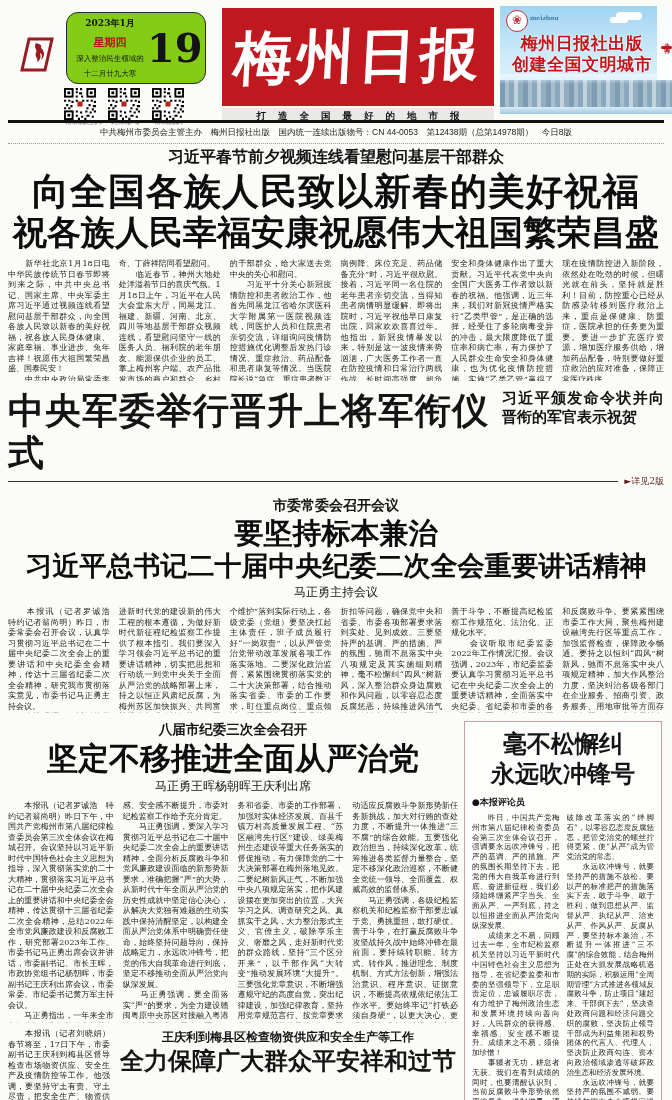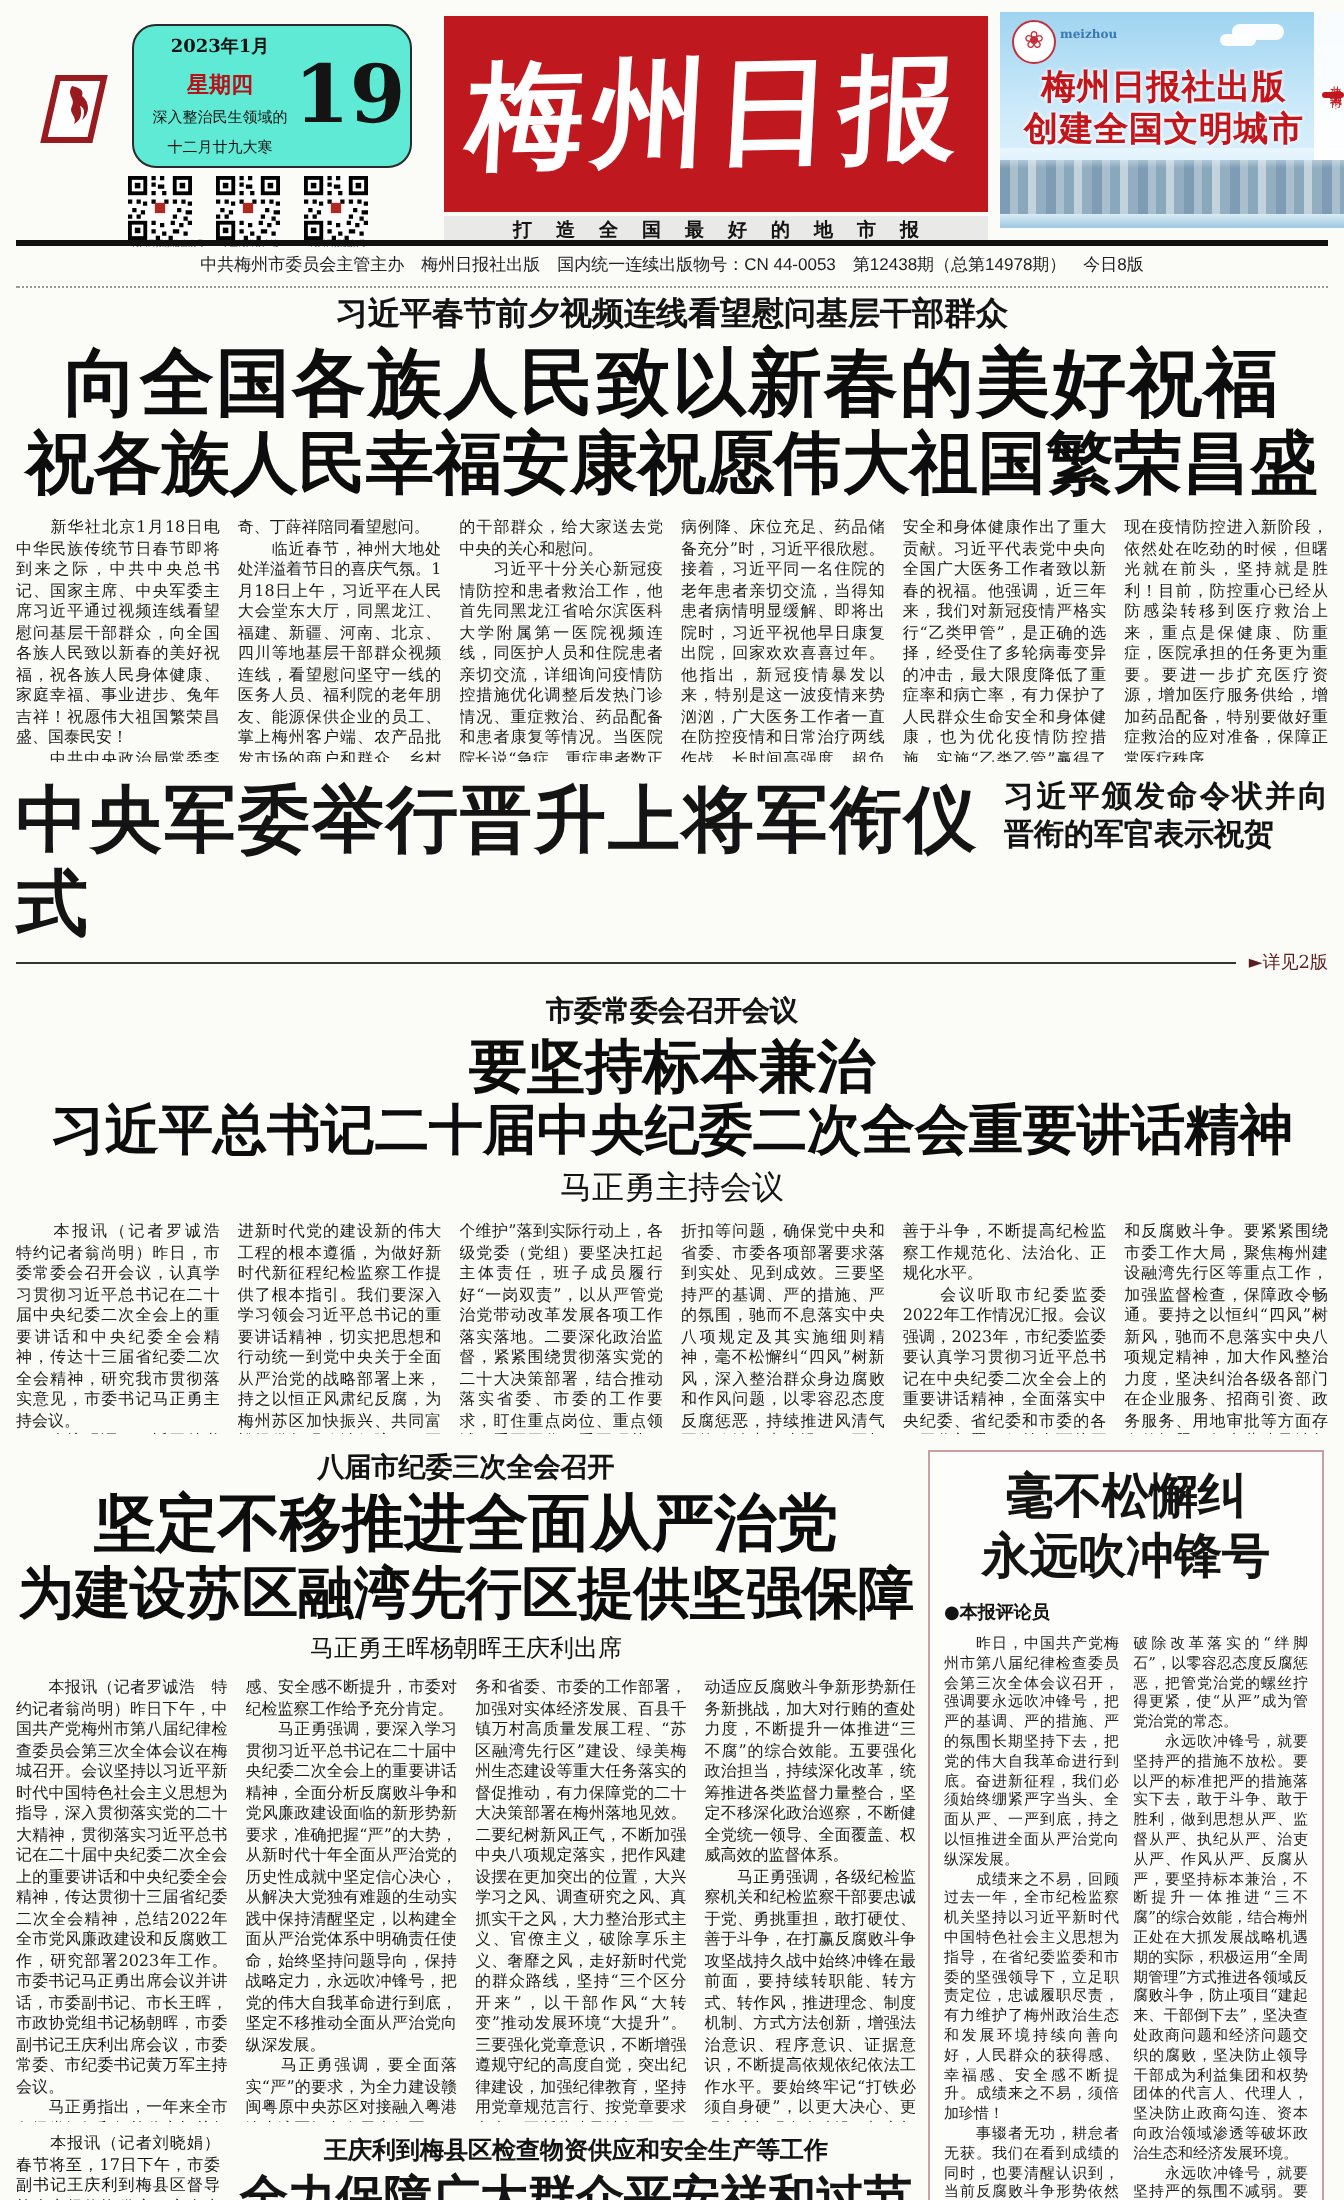--- a/index.html
+++ b/index.html
@@ -7,21 +7,21 @@
     width:672px;height:1100px;overflow:hidden;position:relative;
     background:#fbfbf8;color:#141414;
     font-family:"DejaVu Serif","Liberation Serif",serif;
   }
   .page{padding:0 8px;}
   
   .hdr{position:relative;height:142px;}
   .logo{position:absolute;left:6px;top:30px;width:42px;height:50px;}
   .datebox{
     position:absolute;left:58px;top:12px;width:140px;height:72px;
-    border:1.5px solid #2a2a2a;border-radius:12px;background:#5eead4;
+    border:1.5px solid #2a2a2a;border-radius:12px;background:#84cc16;
     display:flex;align-items:stretch;padding:4px 6px;box-sizing:border-box;
   }
   .db-left{flex:1;text-align:center;display:flex;flex-direction:column;justify-content:space-between;}
   .db-ym{font-size:9px;font-weight:bold;}
   .db-week{font-size:11px;font-weight:bold;color:#b5121a;}
   .db-lunar{font-size:7.5px;}
   .db-day{width:52px;font-size:40px;font-weight:bold;line-height:62px;text-align:center;font-family:"DejaVu Serif",serif;}
   .qr-row{position:absolute;left:56px;top:88px;display:flex;gap:10px;}
   .qr-item{width:34px;text-align:center;}
   .qr-box{width:32px;height:32px;background:#fff;position:relative;}
@@ -71,21 +71,21 @@
   .mil{display:flex;margin-top:8px;align-items:flex-start;}
   .mil-h{width:488px;font-size:36px;font-weight:bold;line-height:42px;font-family:"DejaVu Serif",serif;letter-spacing:1px;}
   .mil-side{width:162px;margin-left:6px;font-size:15px;font-weight:bold;line-height:19px;text-align:justify;font-family:"DejaVu Serif",serif;}
   .mil-rule{display:flex;align-items:center;margin-top:2px;}
   .mil-rule .ln{flex:1;height:1px;background:#333;}
   .see{font-size:9px;color:#5c1d1d;margin-left:6px;white-space:nowrap;}
   
   .meet-kicker{font-size:14px;margin-top:9px;}
   .meet-h1{font-size:29px;line-height:33px;margin-top:2px;}
   .meet-h2{font-size:27px;line-height:32px;}
-  .meet-sub{text-align:center;font-size:16px;margin-top:2px;}
+  .meet-sub{text-align:center;font-size:12px;margin-top:2px;}
   .meet-body{height:106px;margin-top:6px;}
   
   .mainrow{display:flex;gap:6px;margin-top:8px;}
   .leftcol{width:450px;}
   .com-kicker{font-size:13.5px;}
   .com-h1{font-size:31px;line-height:36px;margin-top:1px;}
   .com-h2{font-size:28px;line-height:34px;}
   .com-sub{text-align:center;font-size:12px;margin-top:2px;}
   .com-body{height:222px;margin-top:6px;}
   
@@ -230,21 +230,20 @@
       <div class="bcol">和反腐败斗争。要紧紧围绕市委工作大局，聚焦梅州建设融湾先行区等重点工作，加强监督检查，保障政令畅通。要持之以恒纠“四风”树新风，驰而不息落实中央八项规定精神，加大作风整治力度，坚决纠治各级各部门在企业服务、招商引资、政务服务、用地审批等方面存在的问题，努力营造风清气正的政治生态和发展环境，为梅州苏区加快振兴、共同富裕提供坚强保障。</div>
     </div>
   </div>
 
   <div class="mainrow">
     <div class="leftcol">
 
       <div>
         <div class="kicker com-kicker">八届市纪委三次全会召开</div>
         <div class="bigline com-h1">坚定不移推进全面从严治党</div>
-        <div class="bigline com-h2">为建设苏区融湾先行区提供坚强保障</div>
         <div class="com-sub">马正勇王晖杨朝晖王庆利出席</div>
         <div class="cols com-body">
           <div class="bcol">　　本报讯（记者罗诚浩　特约记者翁尚明）昨日下午，中国共产党梅州市第八届纪律检查委员会第三次全体会议在梅城召开。会议坚持以习近平新时代中国特色社会主义思想为指导，深入贯彻落实党的二十大精神，贯彻落实习近平总书记在二十届中央纪委二次全会上的重要讲话和中央纪委全会精神，传达贯彻十三届省纪委二次全会精神，总结2022年全市党风廉政建设和反腐败工作，研究部署2023年工作。市委书记马正勇出席会议并讲话，市委副书记、市长王晖，市政协党组书记杨朝晖，市委副书记王庆利出席会议，市委常委、市纪委书记黄万军主持会议。
 　　马正勇指出，一年来全市各级党组织和纪检监察机关坚决贯彻党的自我革命战略部署和全面从严治党战略方针，深入开展党风廉政建设和反腐败斗争，推动全市政治生态和发展环境持续向善向好，人民群众的获得感、幸福</div>
           <div class="bcol">感、安全感不断提升，市委对纪检监察工作给予充分肯定。
 　　马正勇强调，要深入学习贯彻习近平总书记在二十届中央纪委二次全会上的重要讲话精神，全面分析反腐败斗争和党风廉政建设面临的新形势新要求，准确把握“严”的大势，从新时代十年全面从严治党的历史性成就中坚定信心决心，从解决大党独有难题的生动实践中保持清醒坚定，以构建全面从严治党体系中明确责任使命，始终坚持问题导向，保持战略定力，永远吹冲锋号，把党的伟大自我革命进行到底，坚定不移推动全面从严治党向纵深发展。
 　　马正勇强调，要全面落实“严”的要求，为全力建设赣闽粤原中央苏区对接融入粤港澳大湾区振兴发展先行区（下称“苏区融湾先行区”）提供坚强保障。一要聚焦“两个维护”，不断推进政治监督具体化、精准化、常态化，紧紧围绕党的二十大提出的目标任</div>
           <div class="bcol">务和省委、市委的工作部署，加强对实体经济发展、百县千镇万村高质量发展工程、“苏区融湾先行区”建设、绿美梅州生态建设等重大任务落实的督促推动，有力保障党的二十大决策部署在梅州落地见效。二要纪树新风正气，不断加强中央八项规定落实，把作风建设摆在更加突出的位置，大兴学习之风、调查研究之风、真抓实干之风，大力整治形式主义、官僚主义，破除享乐主义、奢靡之风，走好新时代党的群众路线，坚持“三个区分开来”，以干部作风“大转变”推动发展环境“大提升”。三要强化党章意识，不断增强遵规守纪的高度自觉，突出纪律建设，加强纪律教育，坚持用党章规范言行、按党章要求办事，不断营造风清气正、干事创业的良好政治生态。四要坚持标本兼治，坚决惩治不收敛不收手、胆大妄为者，积极运用“全周期管理”方式推进各领域反腐败斗争，主</div>
           <div class="bcol">动适应反腐败斗争新形势新任务新挑战，加大对行贿的查处力度，不断提升一体推进“三不腐”的综合效能。五要强化政治担当，持续深化改革，统筹推进各类监督力量整合，坚定不移深化政治巡察，不断健全党统一领导、全面覆盖、权威高效的监督体系。
 　　马正勇强调，各级纪检监察机关和纪检监察干部要忠诚于党、勇挑重担，敢打硬仗、善于斗争，在打赢反腐败斗争攻坚战持久战中始终冲锋在最前面，要持续转职能、转方式、转作风，推进理念、制度机制、方式方法创新，增强法治意识、程序意识、证据意识，不断提高依规依纪依法工作水平。要始终牢记“打铁必须自身硬”，以更大决心、更强力度加强自身建设，切实加大严管严治、自我净化力度，坚决防治“灯下黑”，以铁的纪律打造忠诚干净担当的铁军。

